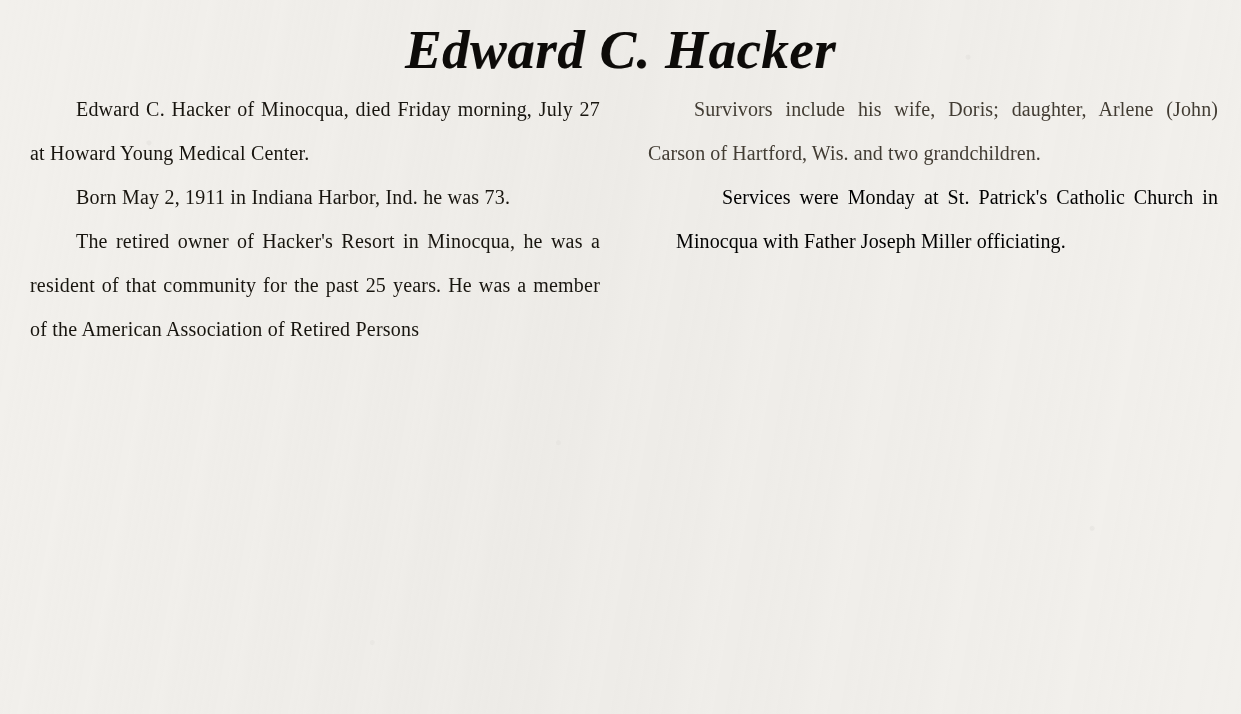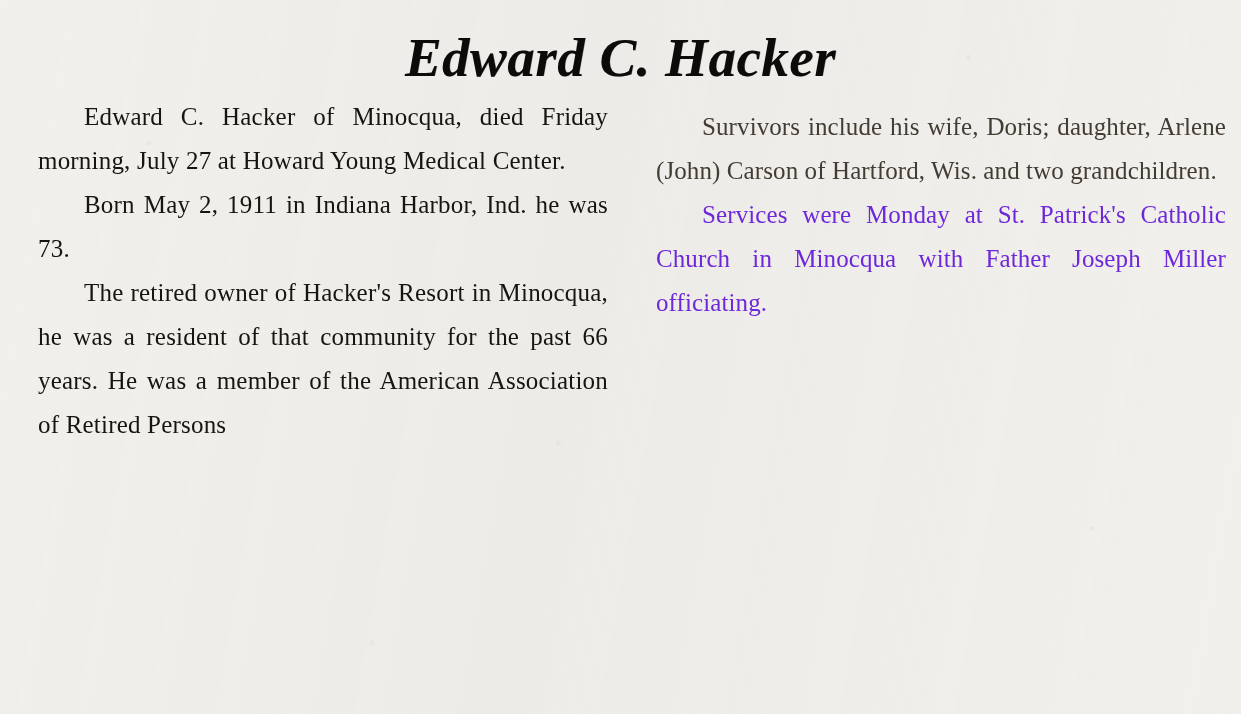--- a/index.html
+++ b/index.html
@@ -26,21 +26,21 @@
       radial-gradient(circle at 45% 62%, rgba(0,0,0,0.025) 0 2px, transparent 3px),
       radial-gradient(circle at 88% 74%, rgba(0,0,0,0.03) 0 2px, transparent 3px),
       radial-gradient(circle at 30% 90%, rgba(0,0,0,0.025) 0 2px, transparent 3px),
       linear-gradient(100deg, rgba(255,255,255,0.35) 0%, rgba(0,0,0,0.02) 45%, rgba(255,255,255,0.25) 100%);
     opacity: 0.9;
     mix-blend-mode: multiply;
   }
   .clipping {
     position: absolute;
     inset: 0;
-    padding: 12px;
+    padding: 4px;
   }
   .obit-headline {
     text-align: center;
     font-family: "Liberation Serif", serif;
     font-weight: 700;
     font-style: italic;
     font-size: 55px;
     letter-spacing: 0.5px;
     margin: 14px 0 6px 0;
     color: #0d0b09;
@@ -52,35 +52,35 @@
     padding: 0 26px;
     box-sizing: border-box;
     width: 1241px;
   }
   .column {
     width: 570px;
     box-sizing: border-box;
   }
   .column p {
     margin: 0;
-    font-size: 25px;
+    font-size: 20px;
     line-height: 44px;
     text-align: justify;
     text-justify: inter-word;
     text-indent: 46px;
     color: #18150f;
   }
   .column p.gap-before {
   }
   .column p.faded {
     color: #423c33;
-    margin-top: 10px;
   }
   .column p.faded2 {
-    color: #6d28d9;
+    color: #000000;
+    margin-left: 28px;
   }
   .col-left p {
     letter-spacing: 0.2px;
   }
   .col-right p {
     letter-spacing: 0.1px;
   }
 </style>
 </head>
 <body>
@@ -89,21 +89,21 @@
 
 <div class="clipping">
 
   <h1 class="obit-headline">Edward C. Hacker</h1>
 
   <div class="columns">
 
     <div class="column col-left">
       <p>Edward C. Hacker of Minocqua, died Friday morning, July 27 at Howard Young Medical Center.</p>
       <p class="gap-before">Born May 2, 1911 in Indiana Harbor, Ind. he was 73.</p>
-      <p class="gap-before">The retired owner of Hacker's Resort in Minocqua, he was a resident of that community for the past 66 years. He was a member of the American Association of Retired Persons</p>
+      <p class="gap-before">The retired owner of Hacker's Resort in Minocqua, he was a resident of that community for the past 25 years. He was a member of the American Association of Retired Persons</p>
     </div>
 
     <div class="column col-right">
       <p class="faded">Survivors include his wife, Doris; daughter, Arlene (John) Carson of Hartford, Wis. and two grandchildren.</p>
       <p class="faded2">Services were Monday at St. Patrick's Catholic Church in Minocqua with Father Joseph Miller officiating.</p>
     </div>
 
   </div>
 </div>
 

